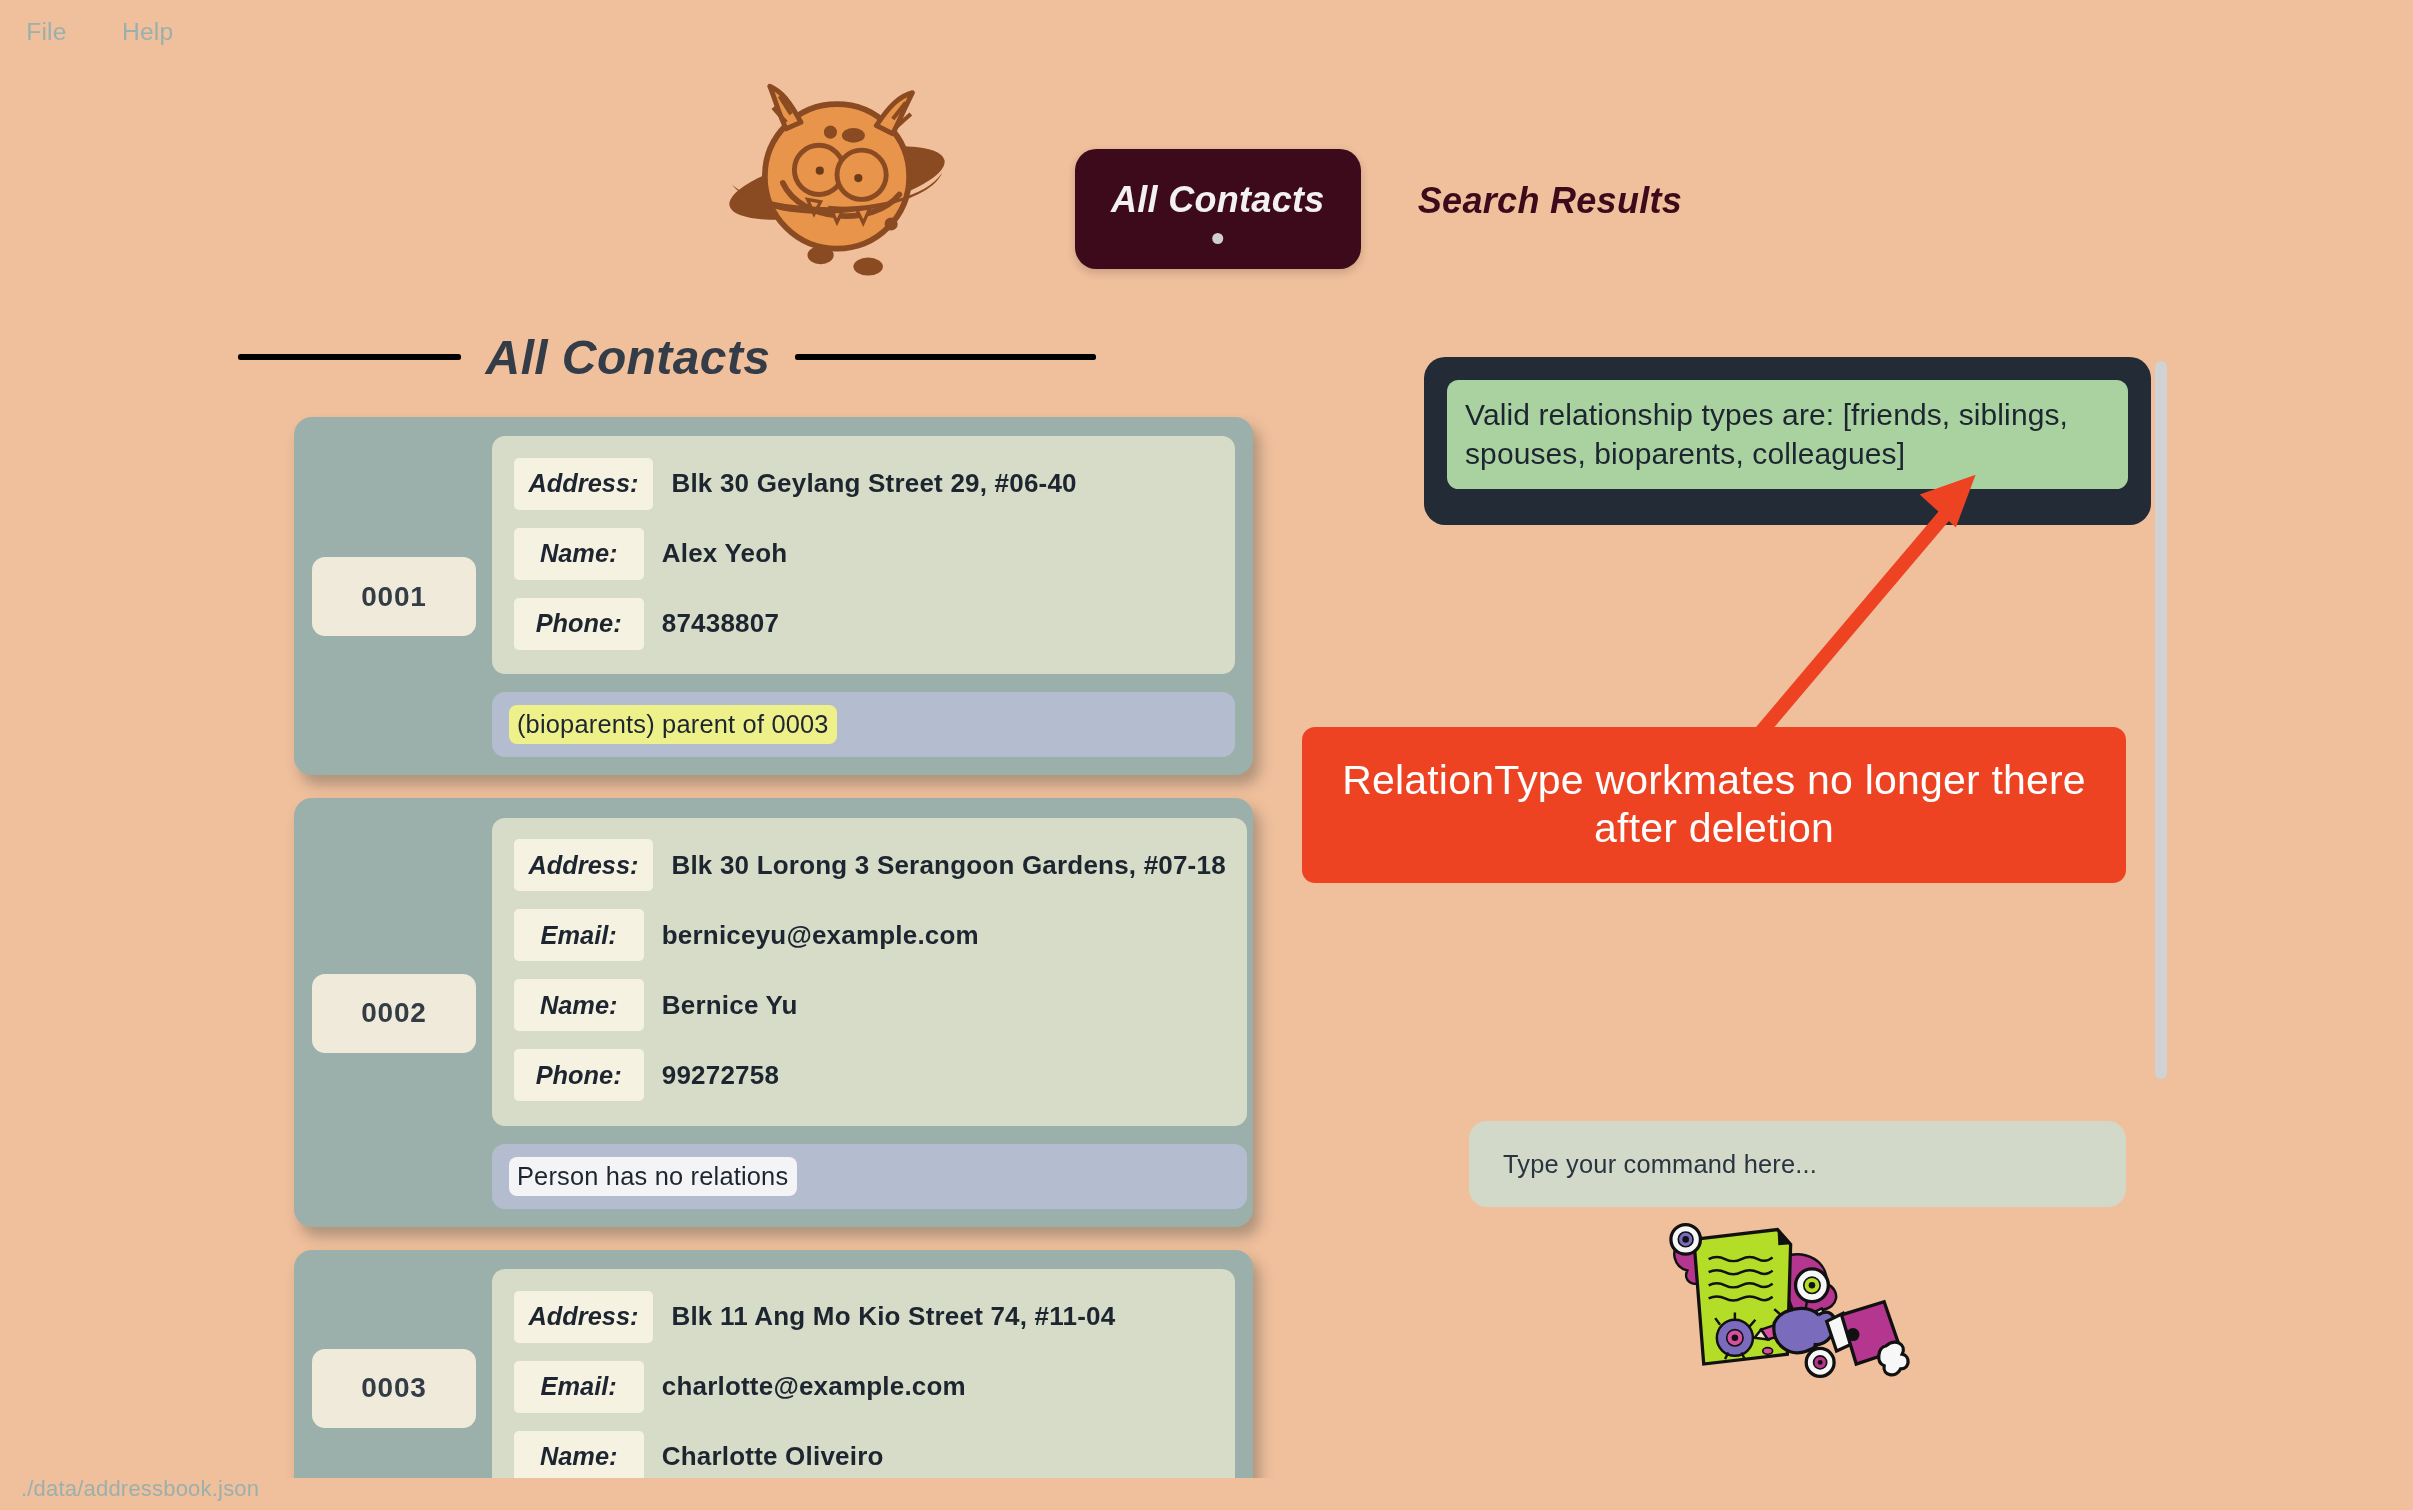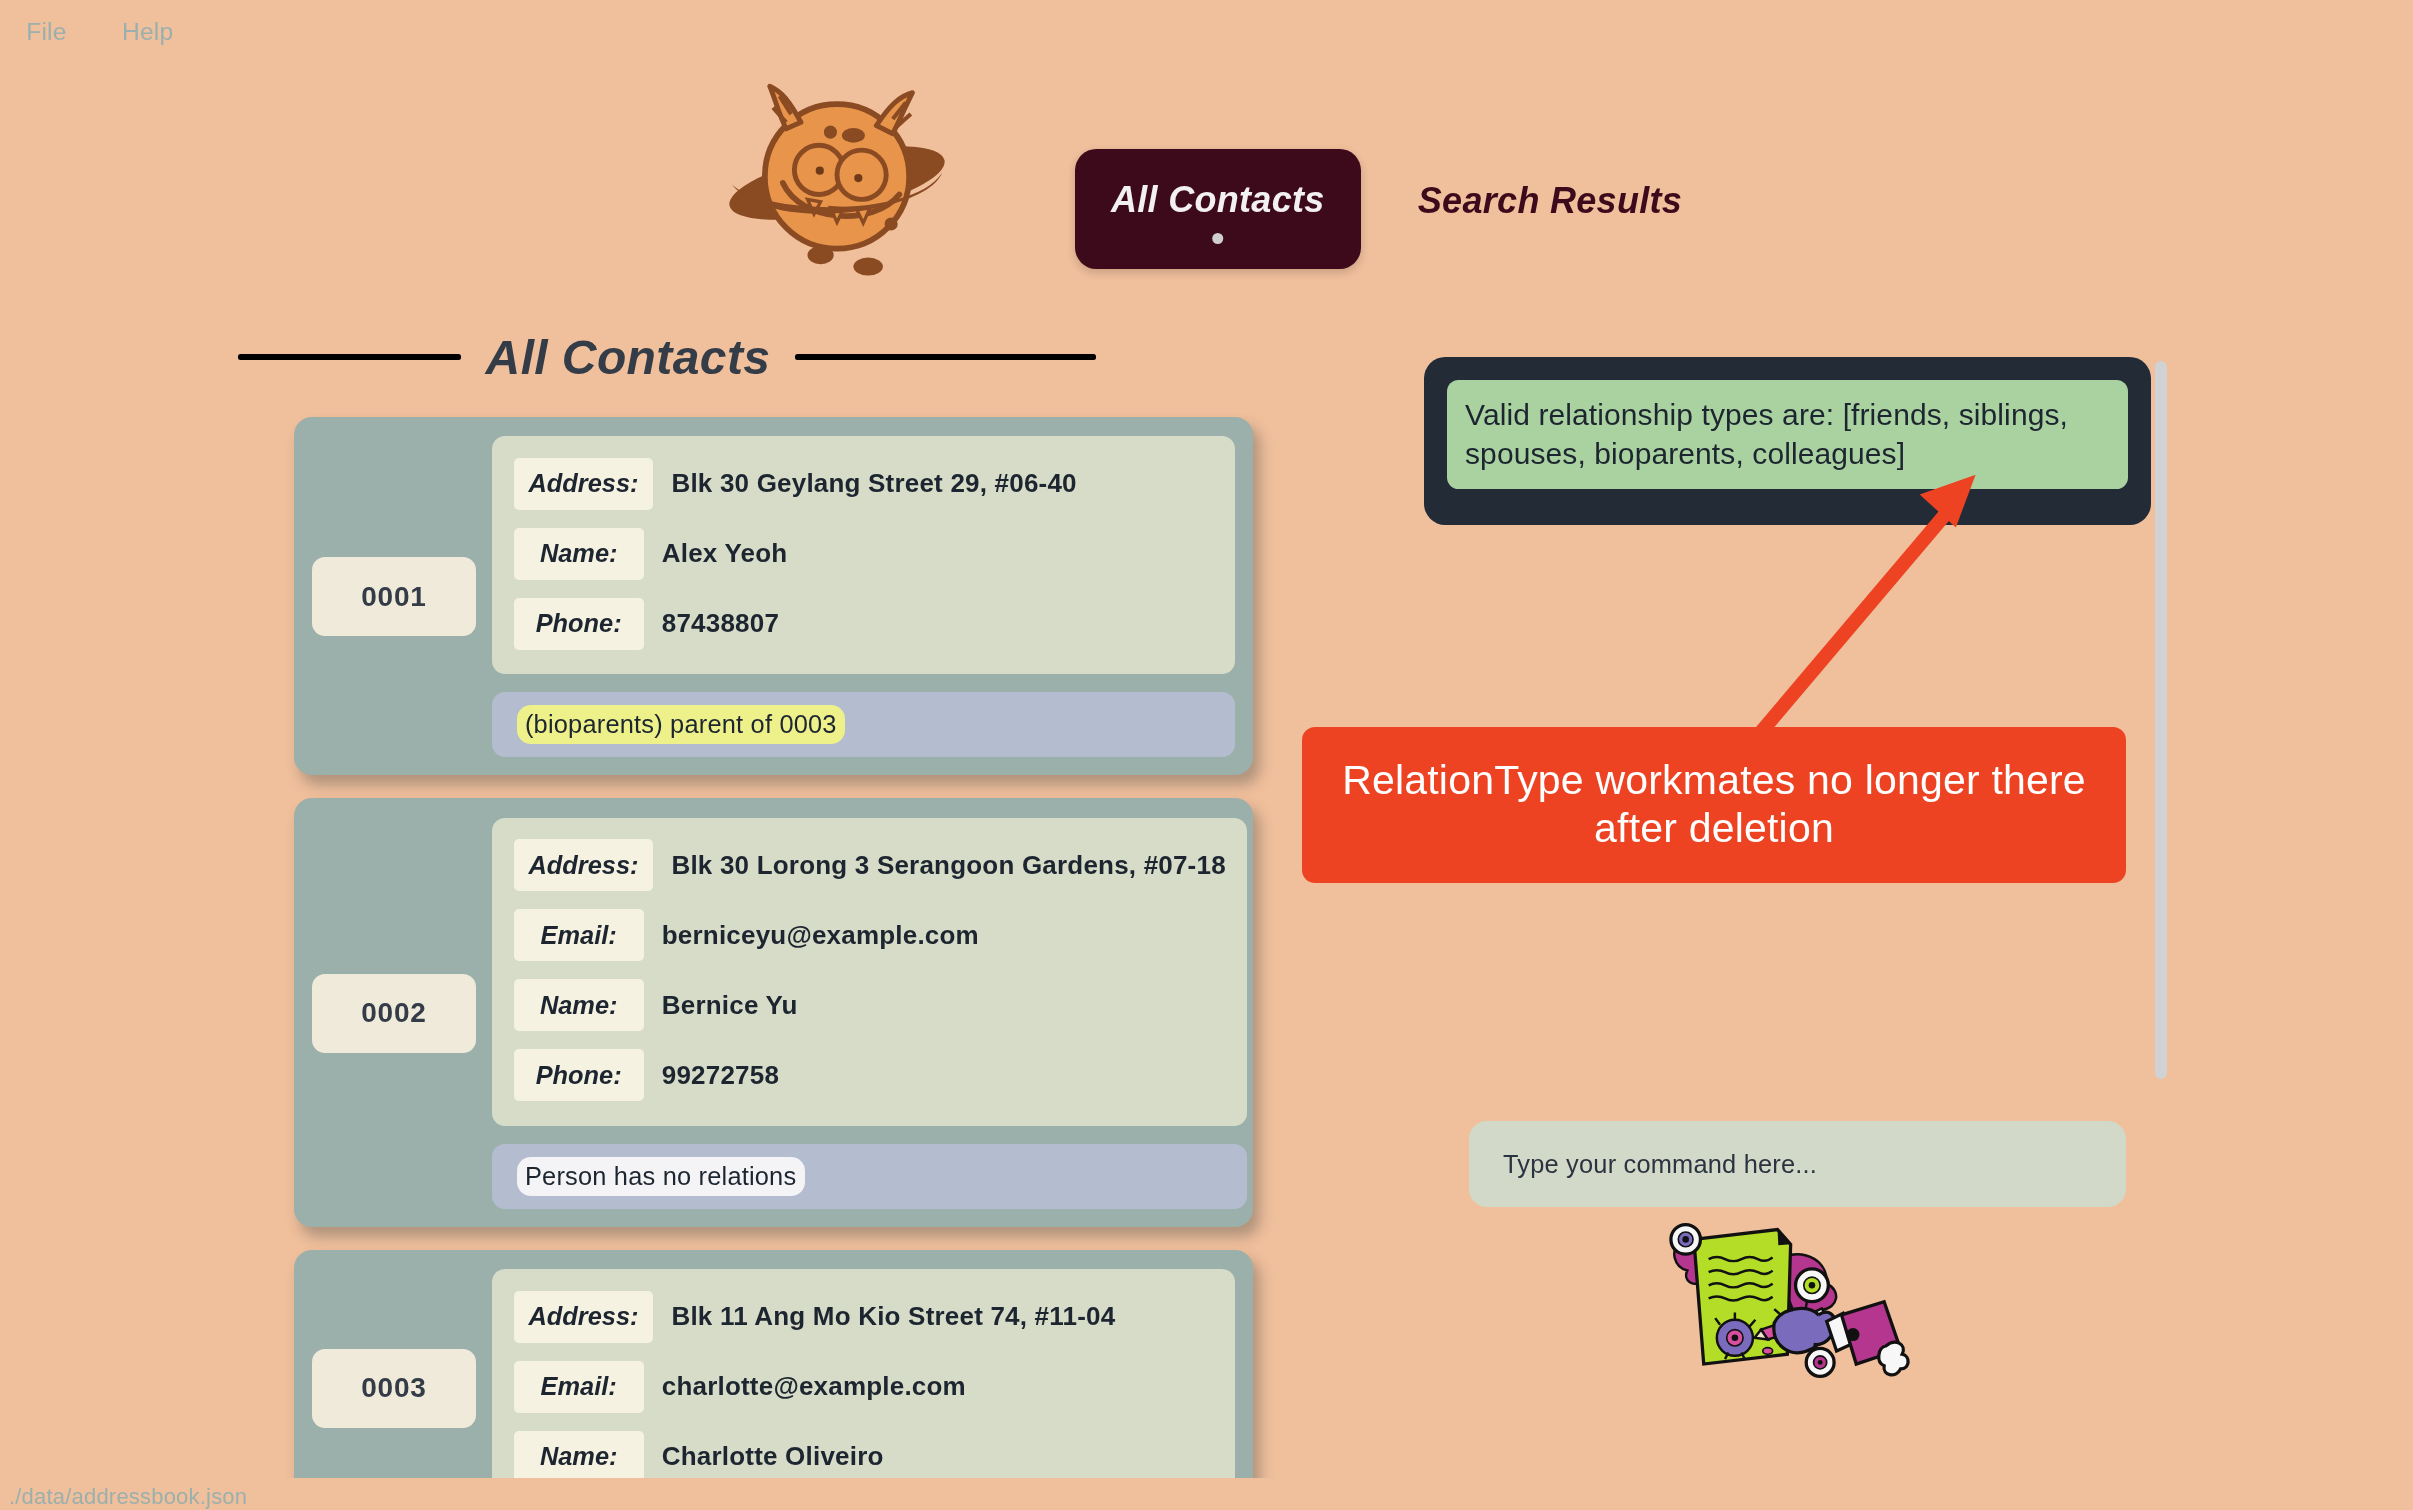--- a/index.html
+++ b/index.html
@@ -188,23 +188,22 @@
     border-radius: 13px;
     padding: 13px 16.4px;
     min-height: 61px;
     display: flex;
     align-items: center;
   }
   .relation-chip {
     font-size: 25.4px;
     color: #1d2630;
     padding: 4.9px 8.2px;
-    border-radius: 14px;
+    border-radius: 8px;
     letter-spacing: 0.2px;
-    margin-left: 8px;
   }
   .relation-chip.highlight { background: #eef08a; }
   .relation-chip.plain     { background: #f4f4f7; }
 
   
   #result-panel {
     position: absolute;
     left: 1424px; top: 357px;
     width: 727px;
     height: 168px;
@@ -277,22 +276,22 @@
     width: 296px; height: 296px;
   }
 
   
   #status-bar {
     position: absolute;
     left: 0; bottom: 0;
     width: 2413px;
     height: 34px;
     display: flex;
-    align-items: flex-end;
-    padding-left: 9px;
+    align-items: flex-start;
+    padding-left: 21px;
   }
   #status-text {
     font-size: 22px;
     color: #9bb0ad;
     letter-spacing: 0.2px;
   }
 </style>
 </head>
 <body>
 

